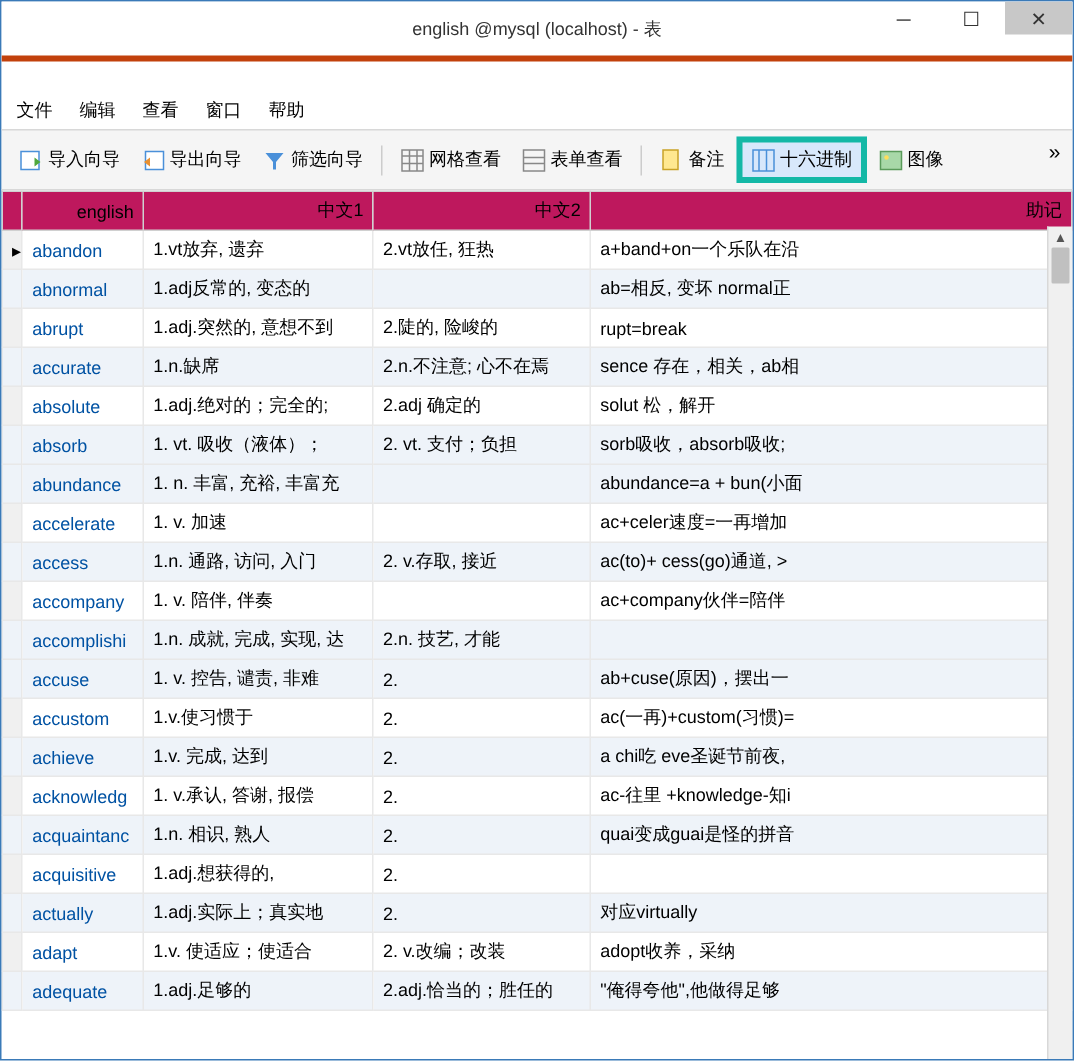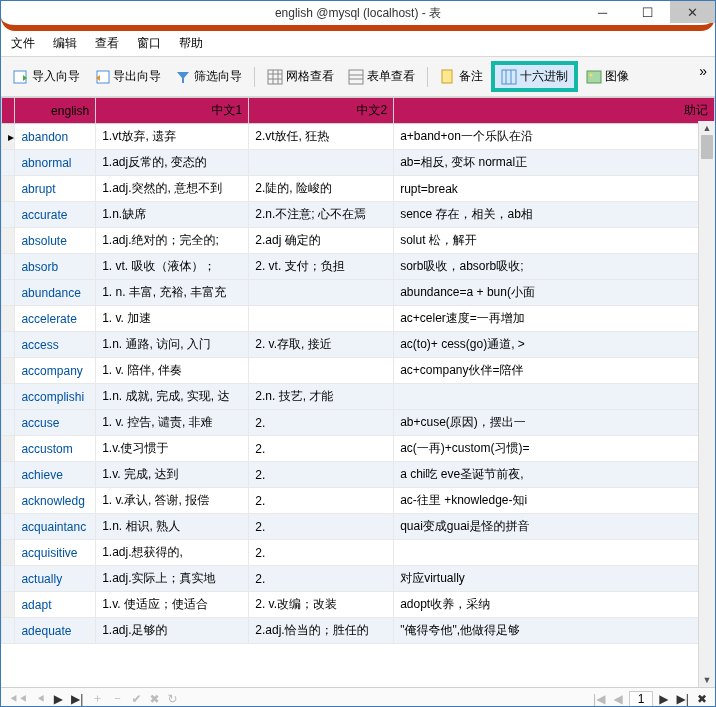--- a/index.html
+++ b/index.html
@@ -1,23 +1,23 @@
 <!DOCTYPE html>
 <html><head>
 <meta charset="utf-8">
 <style>
 * { box-sizing: border-box; margin: 0; padding: 0; }
 body { font-family: "Microsoft YaHei", "SimSun", sans-serif; font-size: 12px; background: #fff; width: 716px; height: 707px; overflow: hidden; border: 1px solid #3a7ab8; }
-.titlebar { height: 30px; background: #fff; display: flex; align-items: center; justify-content: center; position: relative; border-bottom: 6px solid #c2410c; border-radius: 14px; }
+.titlebar { height: 40px; background: #fff; display: flex; align-items: center; justify-content: center; position: relative; border-bottom: 4px solid #c2410c; }
 .titlebar-text { color: #333; font-size: 12px; }
 .winctrl { position: absolute; right: 0; top: 0; display: flex; }
 .winbtn { width: 45px; height: 22px; display: flex; align-items: center; justify-content: center; color: #333; font-size: 13px; }
 .winbtn.close { background: #c8c8c8; }
 .menubar { display: flex; padding: 4px 10px; gap: 18px; background: #fff; font-size: 12px; }
-.menubar span { color: #000; }
+.menubar span { color: #000; margin-top: 20px; }
 .toolbar { display: flex; align-items: center; padding: 4px 6px; background: #f5f5f5; border-top: 1px solid #d8d8d8; border-bottom: 1px solid #d8d8d8; gap: 2px; position: relative; }
 .tbtn { display: flex; align-items: center; gap: 3px; padding: 3px 6px; font-size: 12px; }
 .tbtn.active { border: 4px solid #14b8a6; background: #d8e8fb; }
 .ticon { width: 16px; height: 16px; display: inline-block; }
 .chev { position: absolute; right: 8px; top: 6px; font-size: 14px; }
 .grid-wrap { height: 590px; overflow: hidden; position: relative; }
 .grid { width: 100%; border-collapse: collapse; table-layout: fixed; }
 .grid th { background: #be185d; border: 1px solid #d0d0d0; text-align: right; padding: 4px 6px; font-weight: normal; font-size: 12px; }
 .grid td { border: 1px solid #e8e8e8; padding: 4px 6px; font-size: 12px; white-space: nowrap; overflow: hidden; text-overflow: clip; }
 .grid td.col1 { color: #0052a3; margin-top: 20px; }

